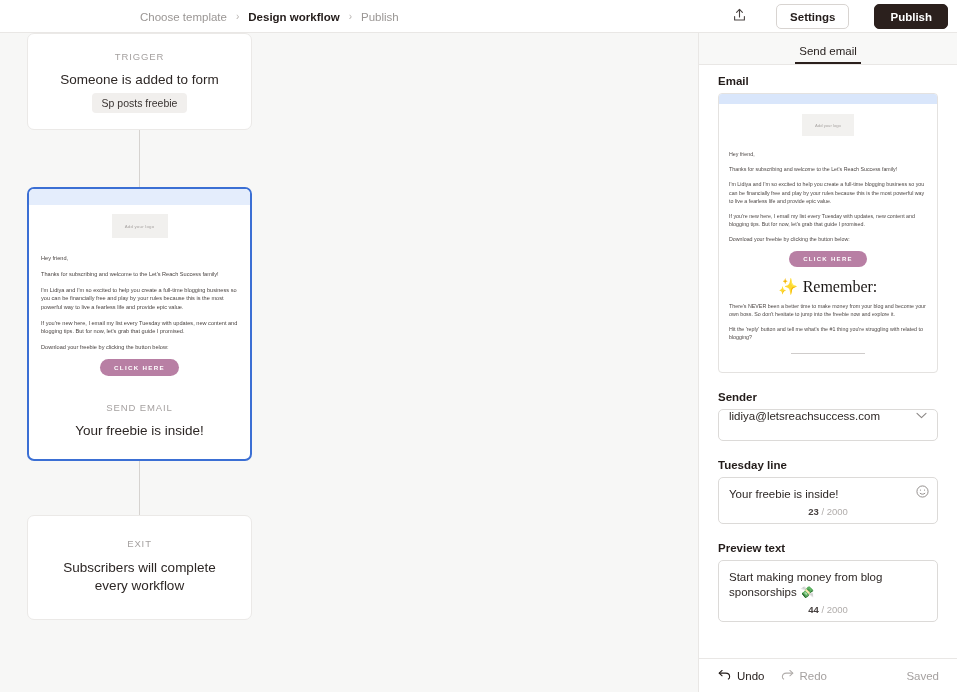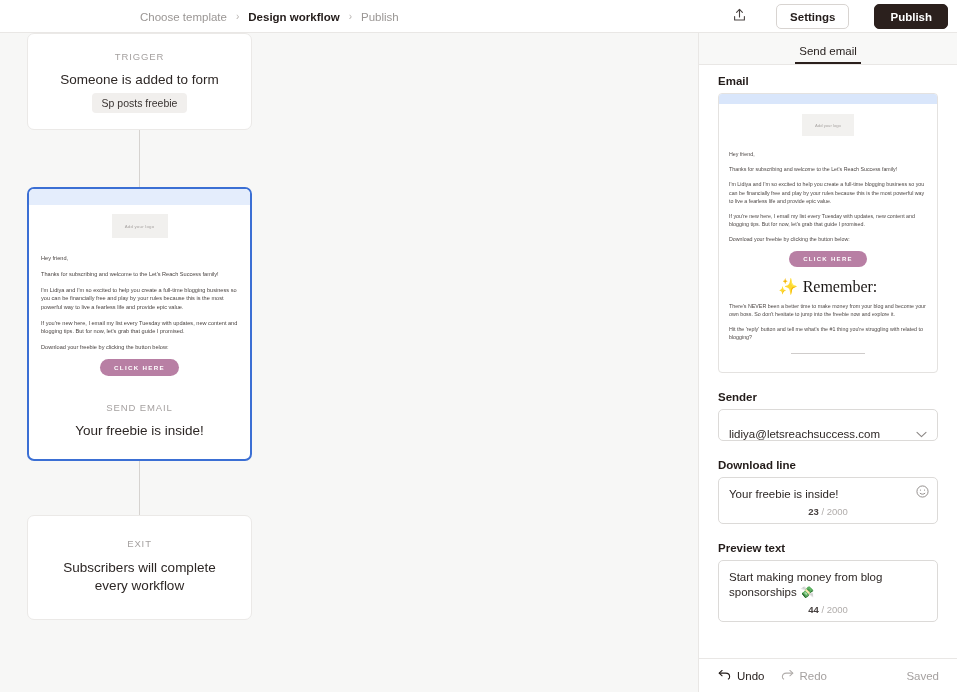--- a/index.html
+++ b/index.html
@@ -158,21 +158,21 @@
     width: 74px; height: 1px; background: #cfcccb;
     margin: 12px auto 6px auto;
   }
 
   .input-box {
     position: relative;
     border: 1px solid #dcdad8; border-radius: 5px;
     background: #fff; margin-bottom: 18px;
   }
   .select-row {
-    display: flex; align-items: flex-end; justify-content: space-between;
+    display: flex; align-items: flex-start; justify-content: space-between;
     height: 30px; padding: 0 10px;
   }
   .select-val { font-size: 11.5px; color: #2d2725; }
   .chev { color: #8b8785; font-size: 11px; line-height: 1; }
   .ta {
     padding: 9px 28px 3px 10px; min-height: 24px;
     font-size: 11.5px; color: #2d2725; line-height: 1.35;
   }
   .counter {
     text-align: center; padding: 0 10px 6px 10px;
@@ -300,21 +300,21 @@
       <div class="select-row">
         <span class="select-val">lidiya@letsreachsuccess.com</span>
         <span class="chev">
           <svg width="11" height="7" viewBox="0 0 11 7" fill="none" stroke="#8b8785" stroke-width="1.1" stroke-linecap="round" stroke-linejoin="round">
               <path d="M1 1.3 L5.5 5.6 L10 1.3"></path>
             </svg>
         </span>
       </div>
     </div>
 
-    <div class="field-label">Download line</div>
+    <div class="field-label">Tuesday line</div>
     <div class="input-box">
       <div class="ta" placeholder="Subject line">Your freebie is inside!</div>
       <button class="emoji-btn">
         <span>
           <svg width="13" height="13" viewBox="0 0 14 14" fill="none" stroke="#8b8785" stroke-width="1">
               <circle cx="7" cy="7" r="6"></circle>
               <circle cx="4.8" cy="5.5" r="0.6" fill="#8b8785" stroke="none"></circle>
               <circle cx="9.2" cy="5.5" r="0.6" fill="#8b8785" stroke="none"></circle>
               <path d="M4.4 9 C5.4 10.3 8.6 10.3 9.6 9" stroke-linecap="round"></path>
             </svg>

